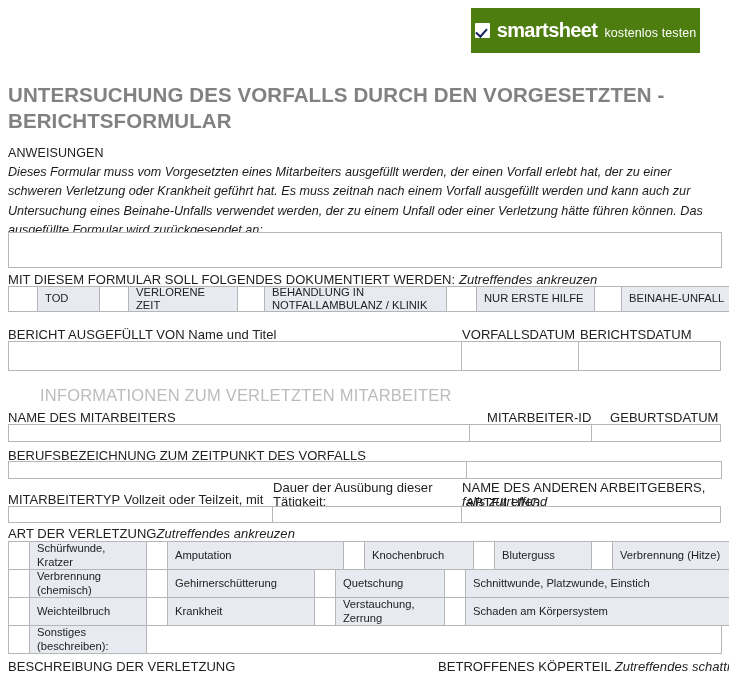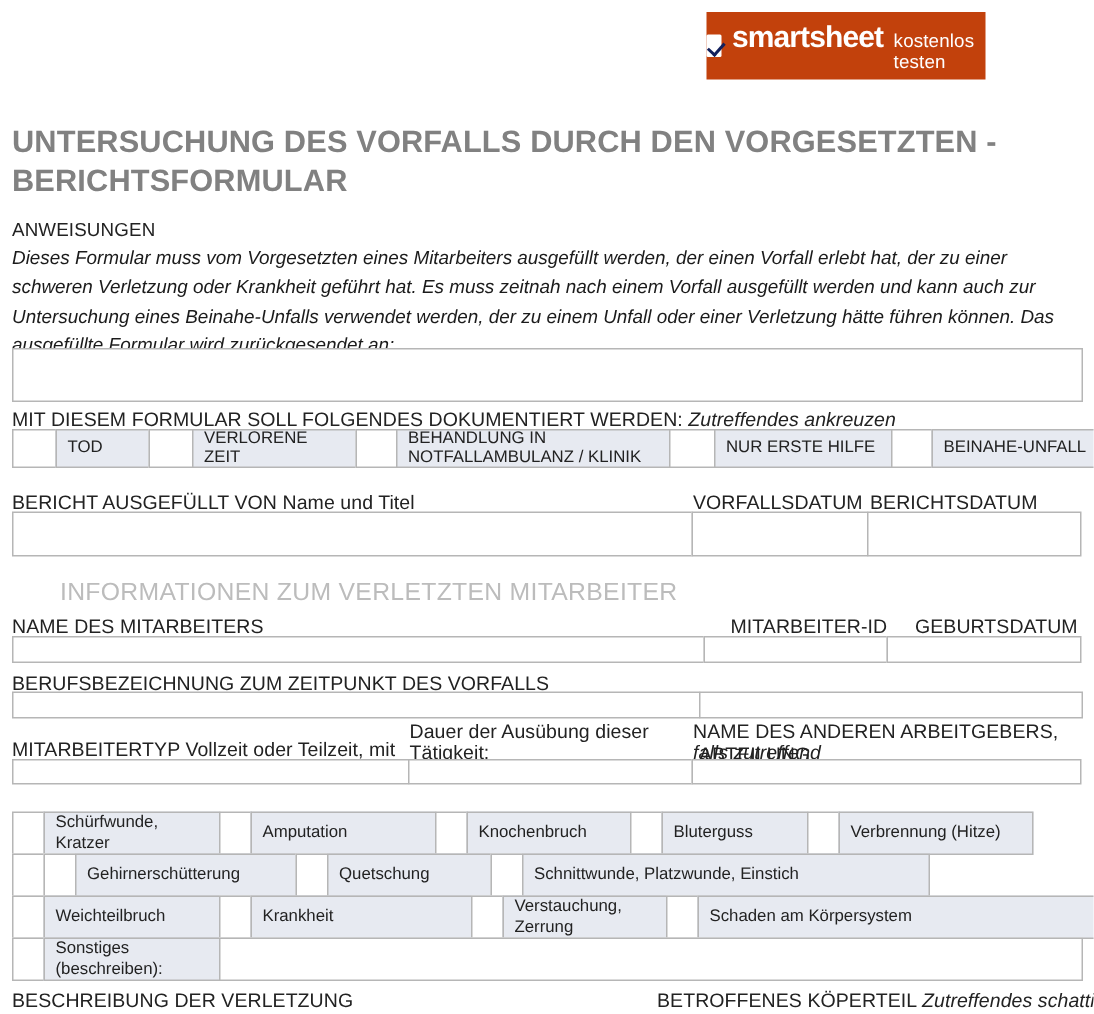--- a/index.html
+++ b/index.html
@@ -8,22 +8,22 @@
     width: 729px; height: 676px;
     background: #ffffff;
     font-family: "Liberation Sans", sans-serif;
     overflow: hidden;
   }
   .page { position: relative; width: 729px; height: 676px; background:#fff; }
 
   
   .brand-bar {
     position: absolute; left: 471px; top: 8px;
-    width: 186px; height: 45px;
-    background: #c2410c;
+    width: 229px; height: 45px;
+    background: #4d7c0f;
     display: flex; align-items: center; justify-content: center;
   }
   .brand-inner { display: flex; align-items: baseline; gap: 7px; }
   .brand-check {
     width: 15px; height: 15px; background: #ffffff;
     position: relative; align-self: center; border-radius: 1px;
   }
   .brand-check:after {
     content: ""; position: absolute; left: 3px; top: 2.5px;
     width: 5px; height: 9px; border: solid #12205c;
@@ -163,36 +163,40 @@
     <span>Dauer der Ausübung dieser</span><br>
     <span>Tätigkeit:</span>
   </div>
 
   <div class="grid" style="left:8px; top:506px; height:17px;">
     <div class="cell blank" style="width:265px;"></div>
     <div class="cell blank" style="width:190px;"></div>
     <div class="cell blank" style="width:260px;"></div>
   </div>
 
+  <div class="lbl" style="left:8px; top:526px;">
+    <span>ART DER VERLETZUNG</span><i>Zutreffendes ankreuzen</i>
+  </div>
 
   <div class="grid" style="left:8px; top:541px; height:29px;">
     <div class="cell tick" style="width:22px;"></div>
     <div class="cell tag" style="width:118px;">Schürfwunde, Kratzer</div>
     <div class="cell tick" style="width:22px;"></div>
-    <div class="cell tag" style="width:124px;">Amputation</div>
+    <div class="cell tag" style="width:177px;">Amputation</div>
     <div class="cell tick" style="width:22px;"></div>
     <div class="cell tag" style="width:110px;">Knochenbruch</div>
     <div class="cell tick" style="width:22px;"></div>
     <div class="cell tag" style="width:98px;">Bluterguss</div>
     <div class="cell tick" style="width:22px;"></div>
     <div class="cell tag" style="width:130px;">Verbrennung (Hitze)</div>
   </div>
 
   <div class="grid" style="left:8px; top:569px; height:29px;">
     <div class="cell tick" style="width:22px;"></div>
+    <div class="cell tag" style="width:118px;">Verbrennung (chemisch)</div>
     <div class="cell tick" style="width:22px;"></div>
     <div class="cell tag" style="width:148px;">Gehirnerschütterung</div>
     <div class="cell tick" style="width:22px;"></div>
     <div class="cell tag" style="width:110px;">Quetschung</div>
     <div class="cell tick" style="width:22px;"></div>
     <div class="cell tag" style="width:272px;">Schnittwunde, Platzwunde, Einstich</div>
   </div>
 
   <div class="grid" style="left:8px; top:597px; height:29px;">
     <div class="cell tick" style="width:22px;"></div>

